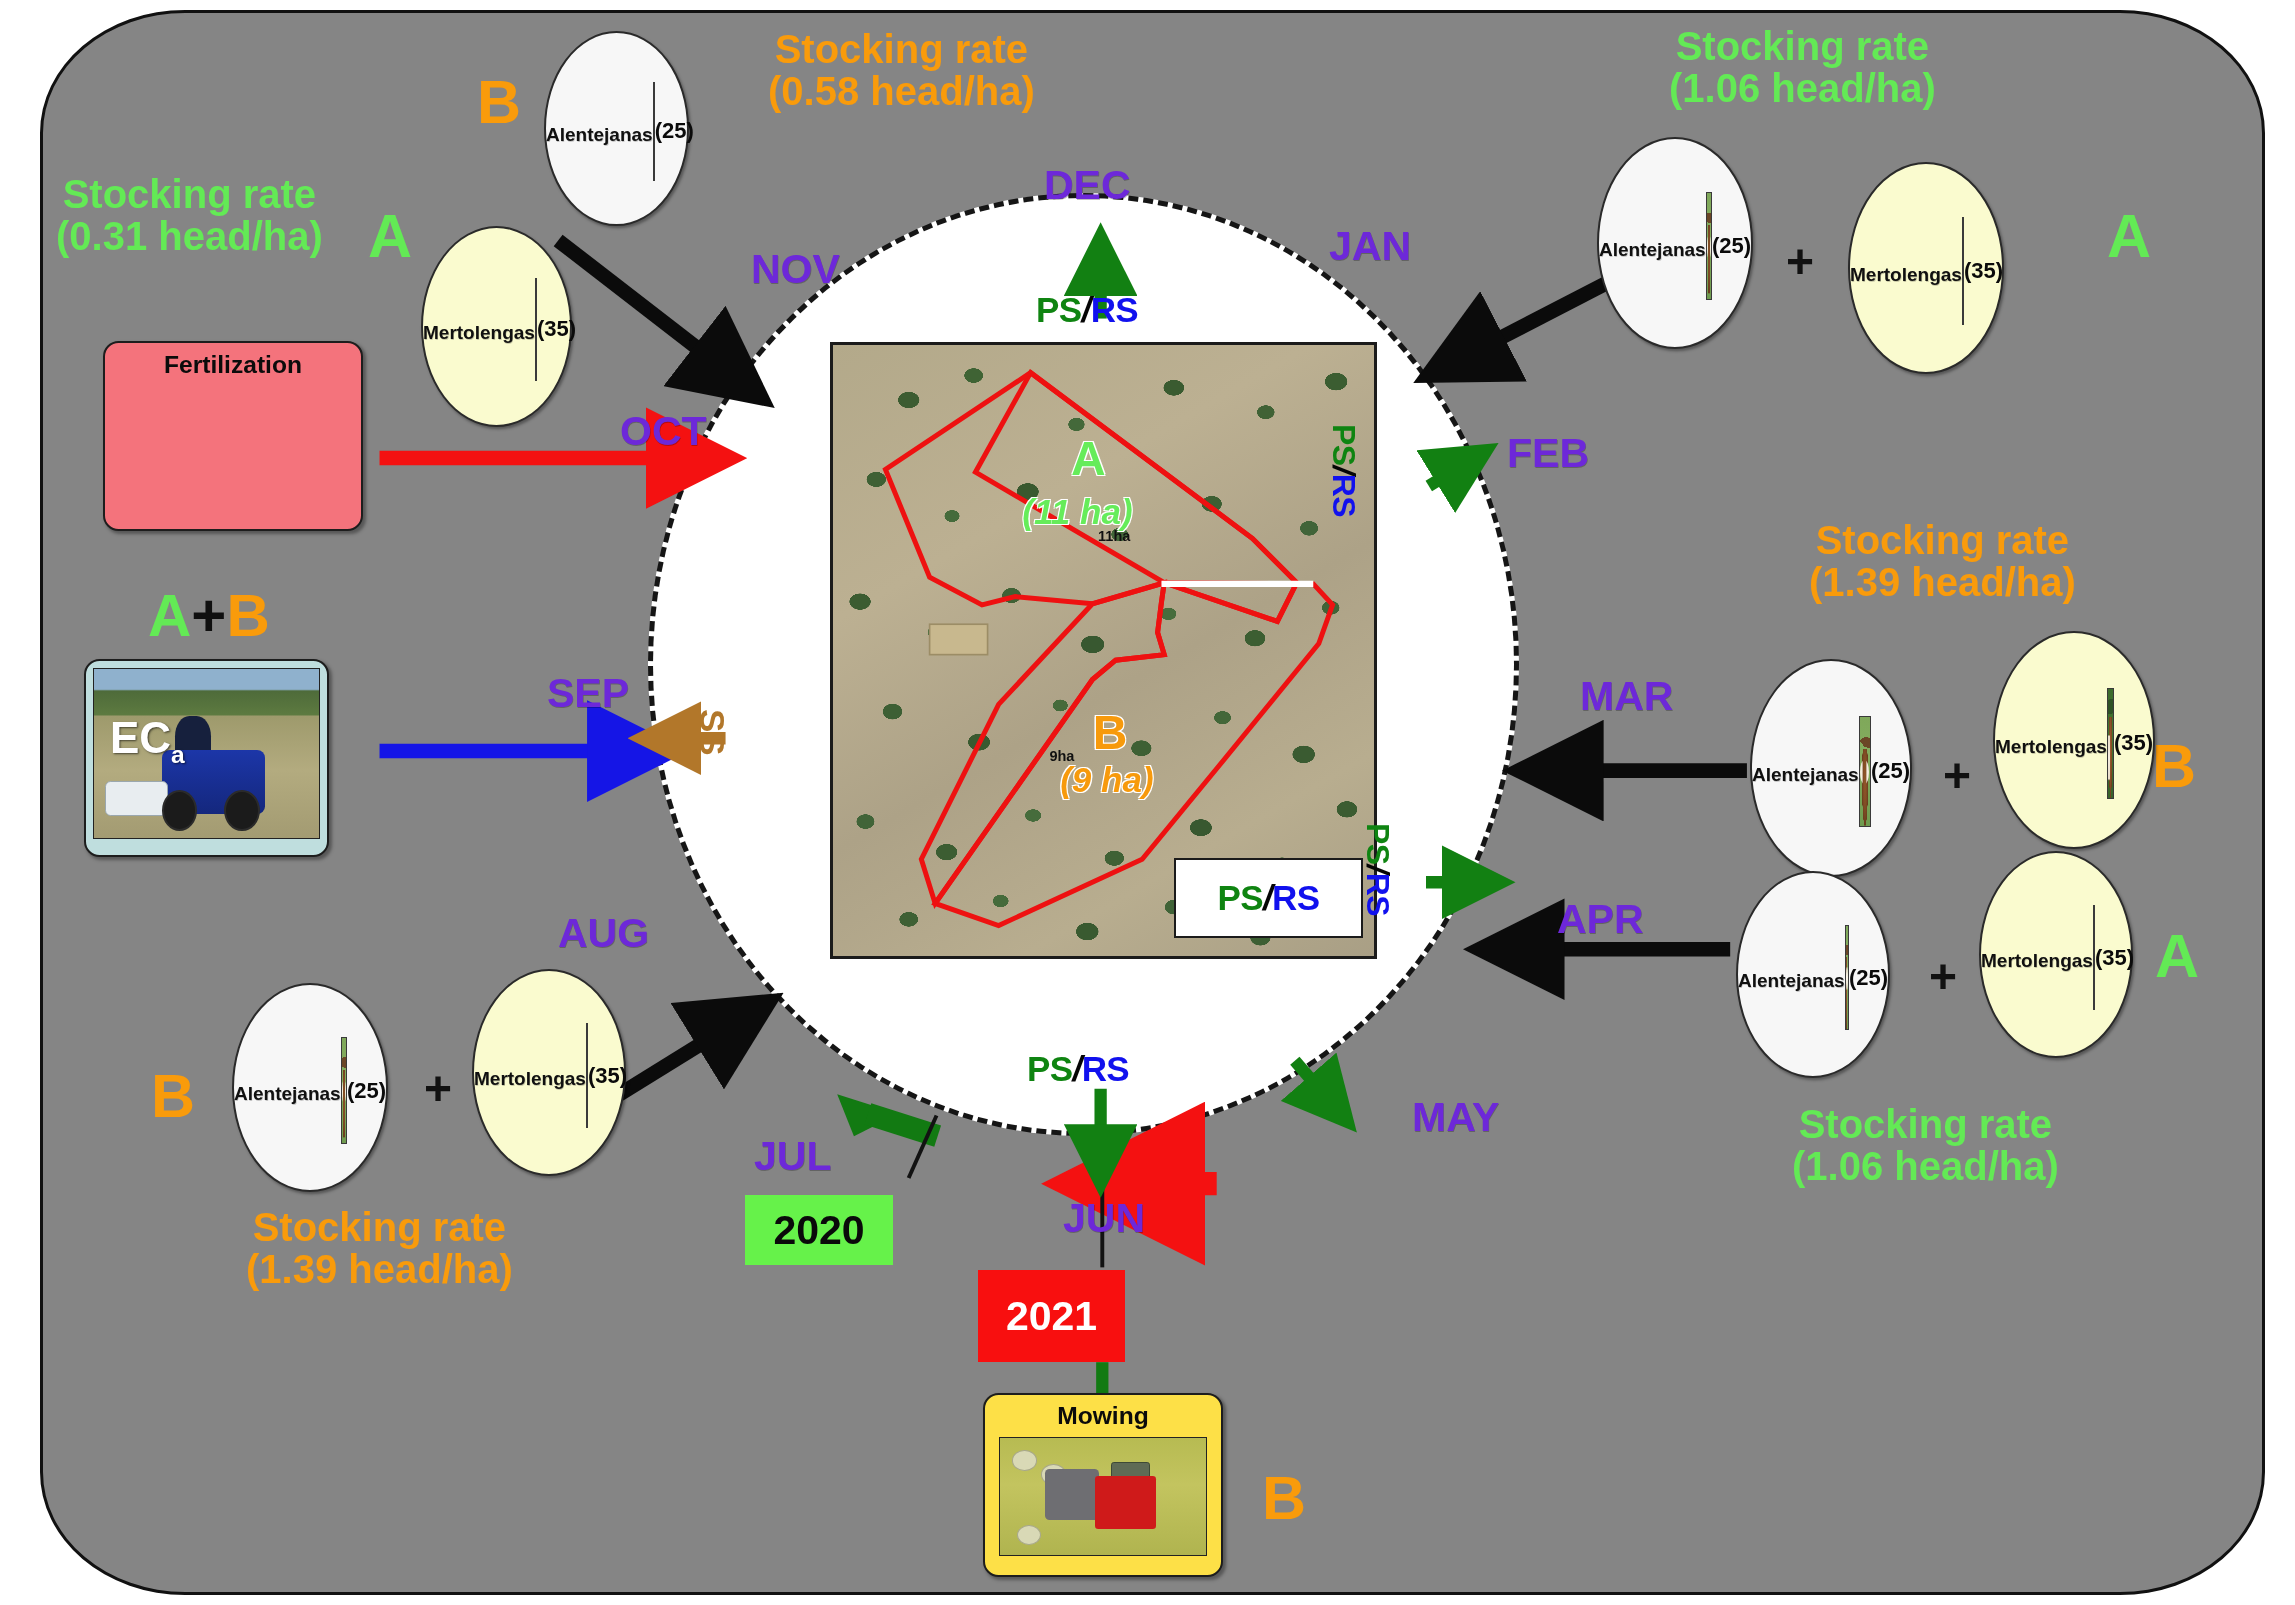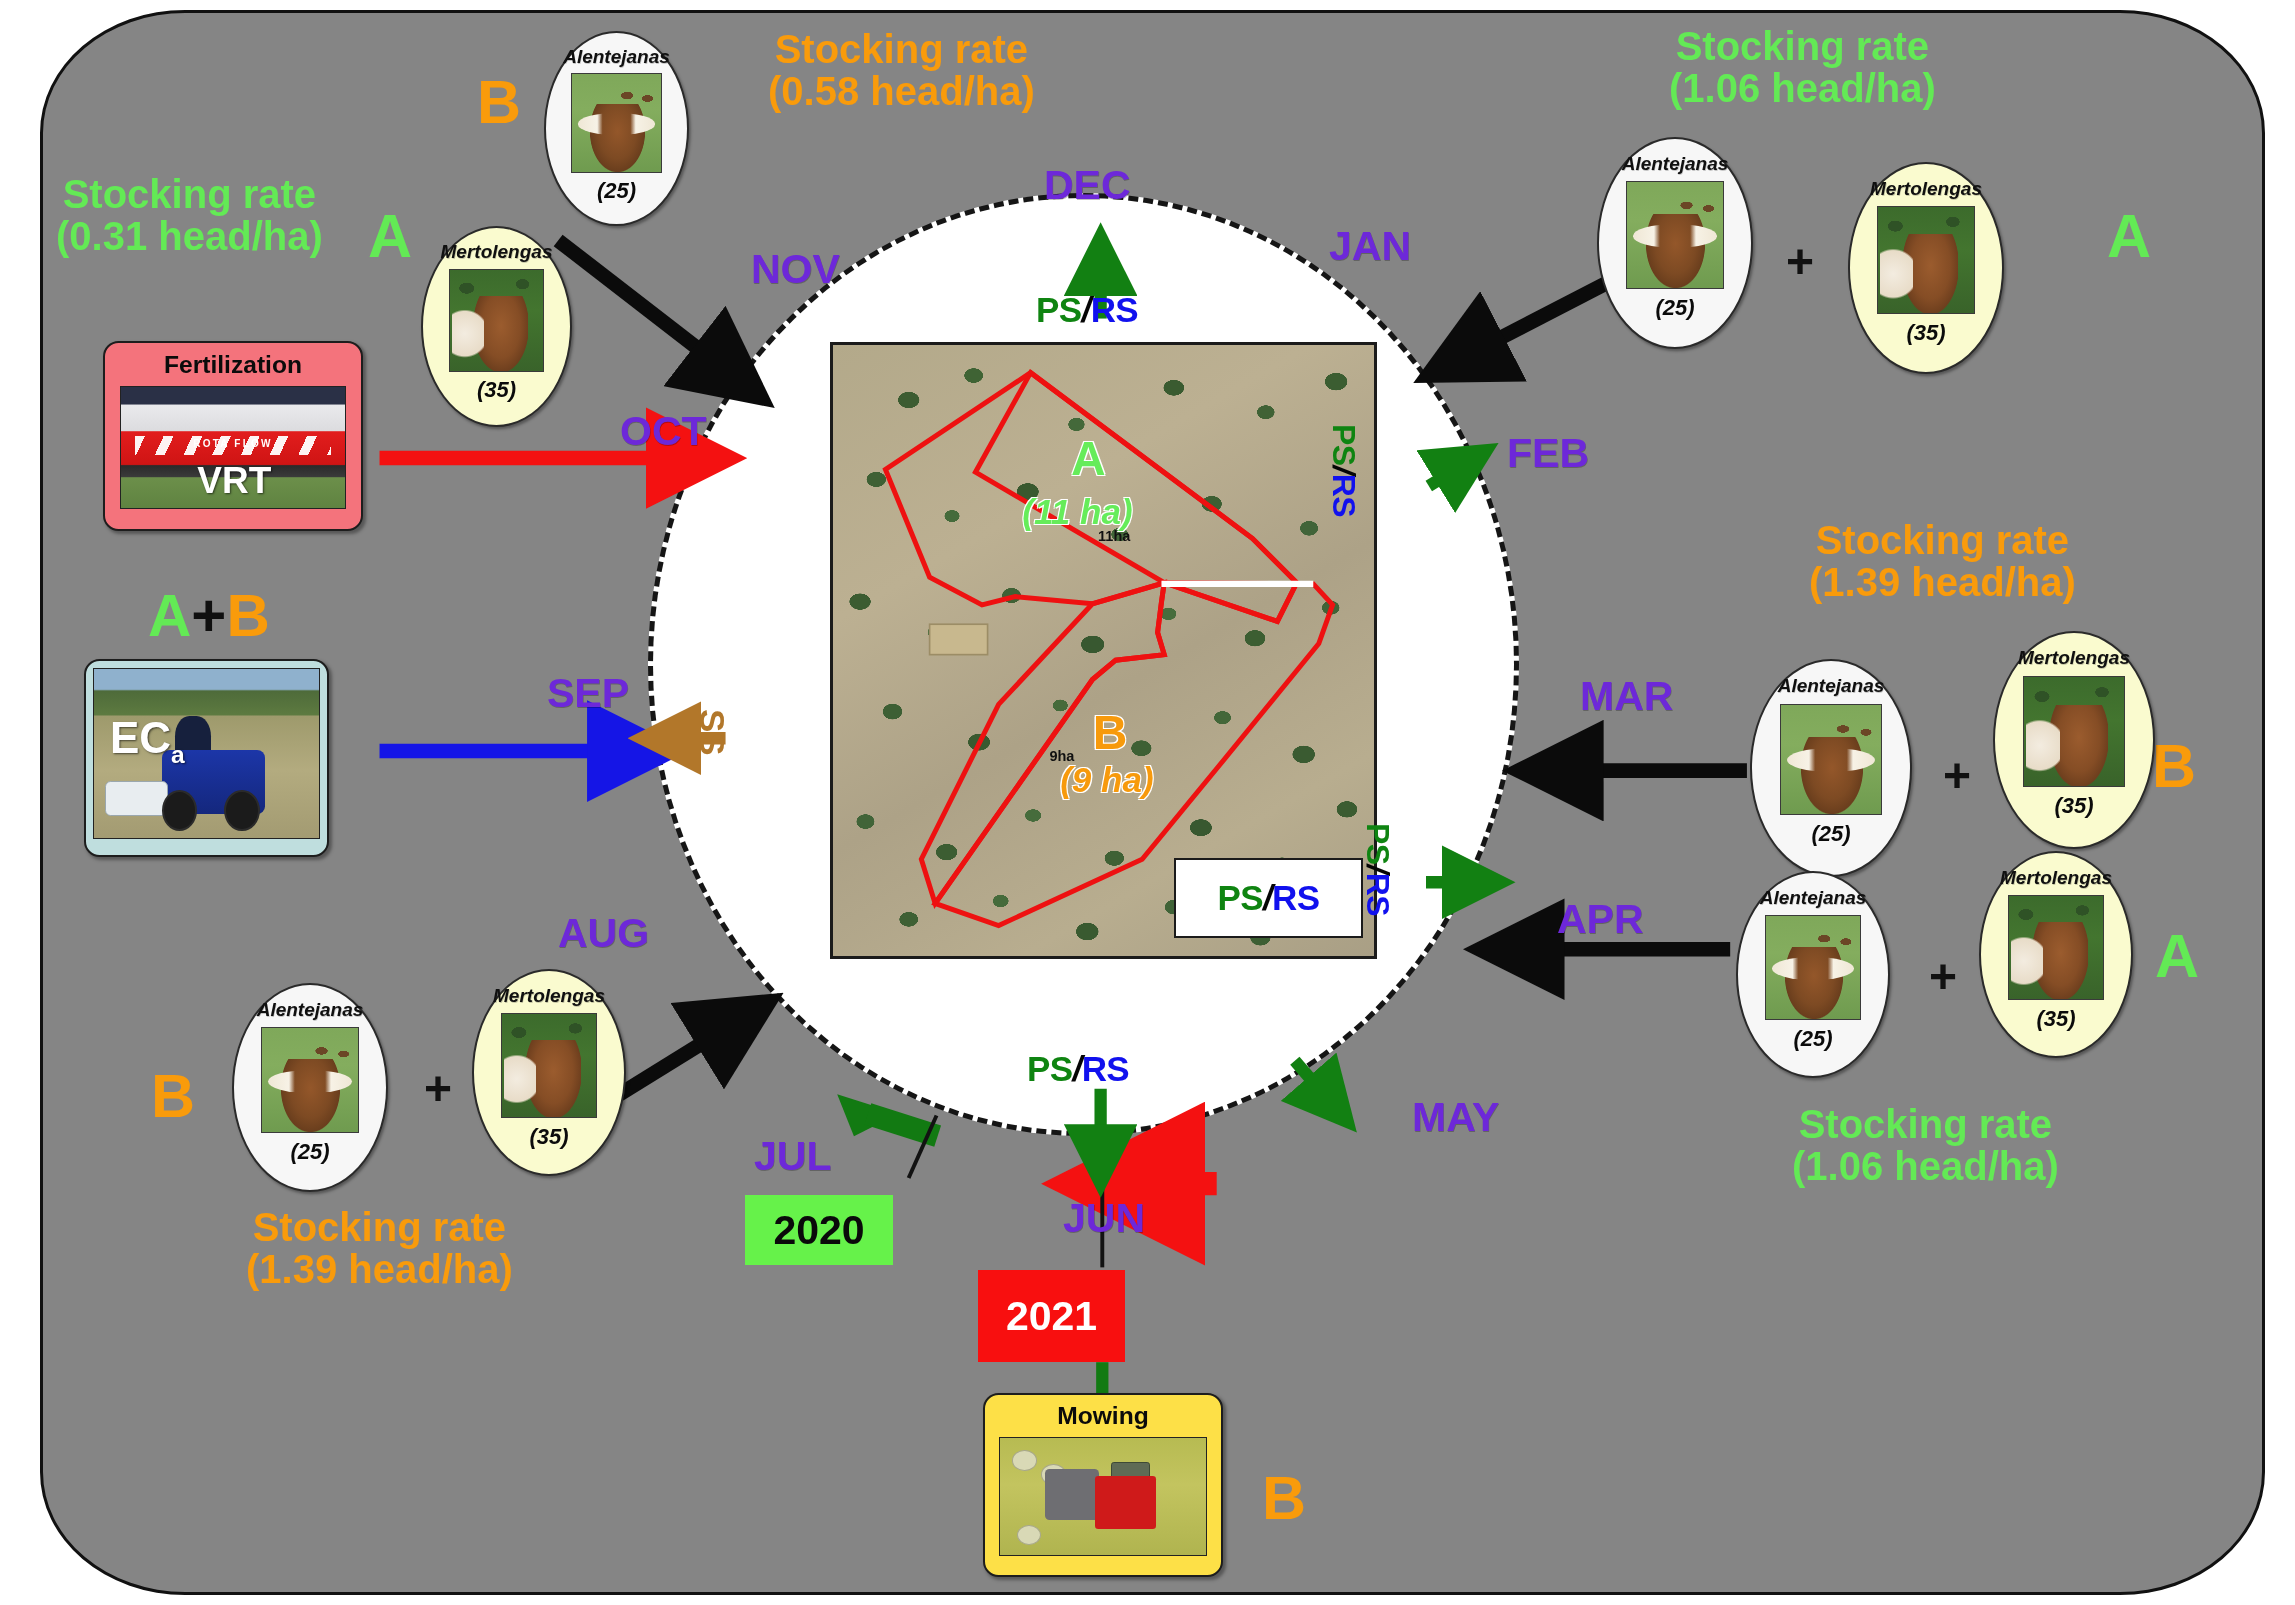--- a/index.html
+++ b/index.html
@@ -91,22 +91,22 @@
          text-shadow:0.6px 0.6px 0 rgba(0,0,0,.25);}
   .rate{font-size:40px;font-weight:bold;line-height:1.06;text-align:center;z-index:7;}
   .rate.green{color:#63ea55;}
   .rate.orange{color:#f99b0b;}
   .big-letter{font-size:61px;font-weight:bold;z-index:7;}
   .bl-green{color:#63ea55;}
   .bl-orange{color:#f99b0b;}
 
   
   .cow{position:absolute;border:2.2px solid #2a2a2a;border-radius:50%;z-index:7;
-       display:flex;flex-direction:column;align-items:center;box-sizing:border-box;
-       box-shadow:1.7px 2.2px 2.8px rgba(0,0,0,.35);font-style:italic;}
+       display:flex;align-items:center;box-sizing:border-box;
+       box-shadow:1.7px 2.2px 2.8px rgba(0,0,0,.35);}
   .cow.alent{background:#f7f7f7;}
   .cow.mert{background:#fafbcf;}
   .cow .cname{font-size:19px;font-weight:bold;color:#101010;margin-top:9%;
               text-shadow:0.6px 0.6px 0 rgba(0,0,0,.2);}
   .cow .cimg{width:64%;height:52%;margin-top:4%;border:1.7px solid #3a3a3a;box-sizing:border-box;}
   .cow .ccount{font-size:22px;font-weight:bold;color:#0b0b0b;margin-top:4%;}
   .plus{position:absolute;font-size:48px;font-weight:bold;color:#111;z-index:7;}
 
   .cimg.alent-img{
     background:
@@ -402,25 +402,20 @@
   </div>
   <div class="plus" style="left:424px;top:1061px;">+</div>
   <div class="cow mert" style="left:472px;top:969px;width:154px;height:207px;">
     <div class="cname">Mertolengas</div>
     <div class="cimg mert-img"></div>
     <div class="ccount">(35)</div>
   </div>
 
   <div class="card fert-card" style="left:103px;top:341px;width:260px;height:190px;">
     <div class="ctitle">Fertilization</div>
-    <div class="cpic fert-pic">
-      <div class="band"></div>
-      <div class="logo">ROTA FLOW</div>
-      <div class="overlay" style="left:34%;top:60%;">VRT</div>
-    </div>
   </div>
 
   <div class="t" style="left:148px;top:581px;font-size:60px;font-weight:bold;z-index:7;">
     <span class="bl-green">A</span><span style="color:#101010;">+</span><span class="bl-orange">B</span>
   </div>
 
   <div class="card eca-card" style="left:84px;top:659px;width:245px;height:198px;">
     <div class="cpic eca-pic" style="width:94%;height:88%;margin-top:3%;">
       <div class="rider"></div>
       <div class="quad"></div>

